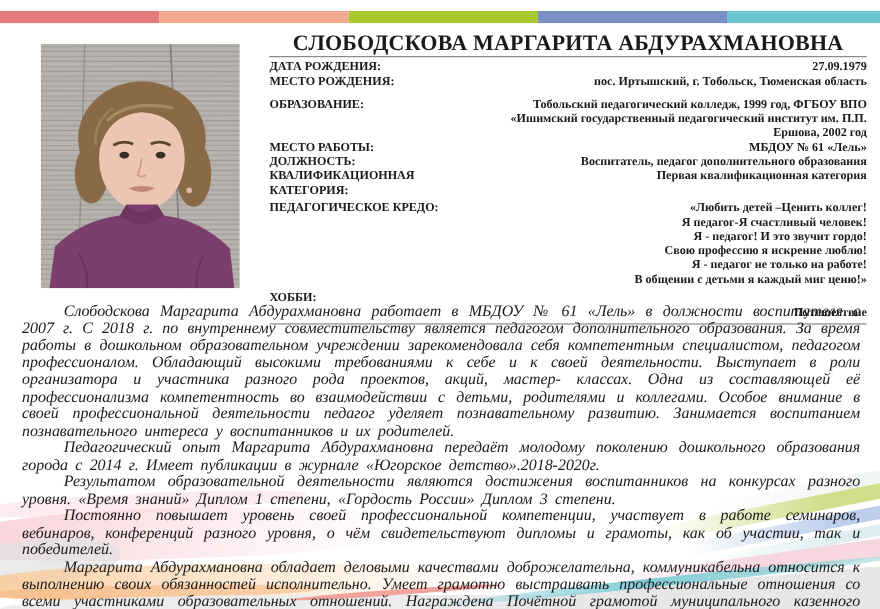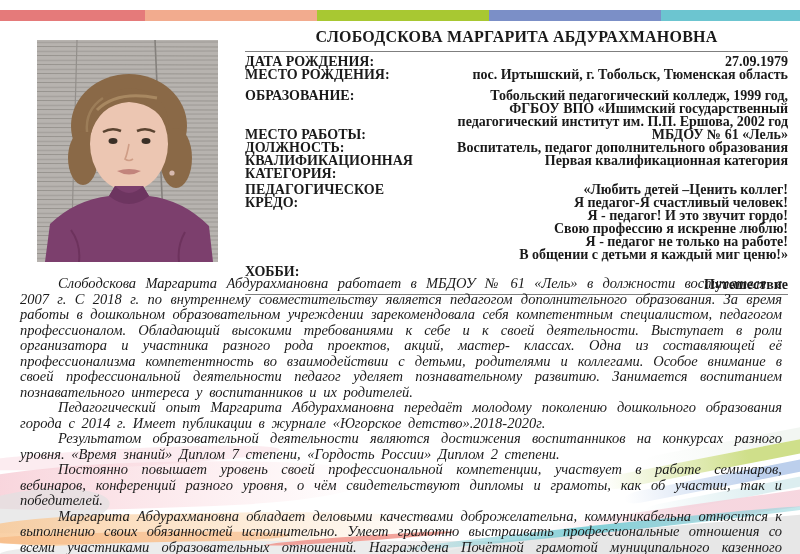--- a/index.html
+++ b/index.html
@@ -45,24 +45,24 @@
   .band-pink-br{left:540px;top:503px;width:330px;height:17px;transform:rotate(-8deg);
     background:linear-gradient(90deg, rgba(245,208,218,0), rgba(245,208,218,0.85) 45%);}
   .band-teal-br{left:395px;top:524px;width:430px;height:8px;transform:rotate(-6deg);border-radius:50%;
     background:linear-gradient(90deg, rgba(143,210,216,0.2), #82ced6 45%, rgba(170,220,226,0.6));}
   .band-gray-br{left:380px;top:531px;width:470px;height:44px;transform:rotate(-5deg);
     background:#e7e7e7;border-radius:50% 10% 0 0/180% 30% 0 0;}
   
   .photo{position:absolute;left:37px;top:40px;width:181px;height:222px;z-index:1;}
   
   .title{position:absolute;left:245px;top:28px;width:543px;z-index:2;
-    text-align:center;font-weight:bold;font-size:16px;letter-spacing:0.2px;}
+    text-align:center;font-weight:bold;font-size:20px;letter-spacing:0.2px;}
   .rule-top{position:absolute;left:245px;top:51px;width:543px;height:1px;background:#7f7f7f;z-index:2;}
   .info{position:absolute;left:245px;top:55px;width:543px;z-index:2;
-    font-size:14px;font-weight:bold;}
+    font-size:11px;font-weight:bold;}
   .info .row{display:flex;line-height:13px;}
   .info .label{width:180px;flex:none;}
   .info .value{flex:1;white-space:pre-line;text-align:right;}
   .row.gap1{margin-top:8px;gap:32px;}
   .row.gap2{margin-top:3px;}
   .row.gap3{margin-top:4px;flex-direction:column;}
   .rule-bottom{margin-top:3px;height:1px;background:#7f7f7f;}
   
   .bio{position:absolute;left:20px;top:276px;width:762px;z-index:2;
     font-style:italic;font-size:14.5px;line-height:15.5px;text-align:justify;word-spacing:3px;}
@@ -177,18 +177,18 @@
     <div class="row gap3">
       <span class="label">ХОББИ:</span>
       <span class="value">Путешествие</span>
     </div>
     <div class="rule-bottom"></div>
   </div>
 
   <div class="bio">
     <p>Слободскова Маргарита Абдурахмановна работает в МБДОУ № 61 «Лель» в должности воспитателя с 2007 г.  С 2018 г. по внутреннему совместительству является педагогом дополнительного образования. За время работы в дошкольном образовательном учреждении зарекомендовала себя компетентным специалистом, педагогом профессионалом. Обладающий высокими требованиями к себе и к своей деятельности. Выступает в роли организатора и участника разного рода проектов, акций, мастер- классах. Одна из составляющей её профессионализма компетентность во взаимодействии с детьми, родителями и коллегами. Особое внимание в своей профессиональной деятельности педагог уделяет познавательному развитию. Занимается воспитанием познавательного интереса у воспитанников и их родителей.</p>
     <p>Педагогический опыт Маргарита Абдурахмановна передаёт молодому поколению дошкольного образования города с 2014 г. Имеет публикации в журнале «Югорское детство».2018-2020г.</p>
-    <p>Результатом образовательной деятельности являются достижения воспитанников на конкурсах разного уровня. «Время знаний» Диплом 7 степени, «Гордость России» Диплом 2 степени.</p>
+    <p>Результатом образовательной деятельности являются достижения воспитанников на конкурсах разного уровня. «Время знаний» Диплом 1 степени, «Гордость России» Диплом 3 степени.</p>
     <p>Постоянно повышает уровень своей профессиональной компетенции, участвует в работе семинаров, вебинаров, конференций разного уровня, о чём свидетельствуют дипломы и грамоты, как об участии, так и победителей.</p>
     <p>Маргарита Абдурахмановна обладает деловыми качествами доброжелательна, коммуникабельна относится к выполнению своих обязанностей исполнительно. Умеет грамотно выстраивать профессиональные отношения со всеми участниками образовательных отношений. Награждена Почётной грамотой муниципального казенного учреждения «Управление дошкольными образовательными учреждениями», 2018 г.</p>
   </div>
 
 </div>
 
 </body></html>

